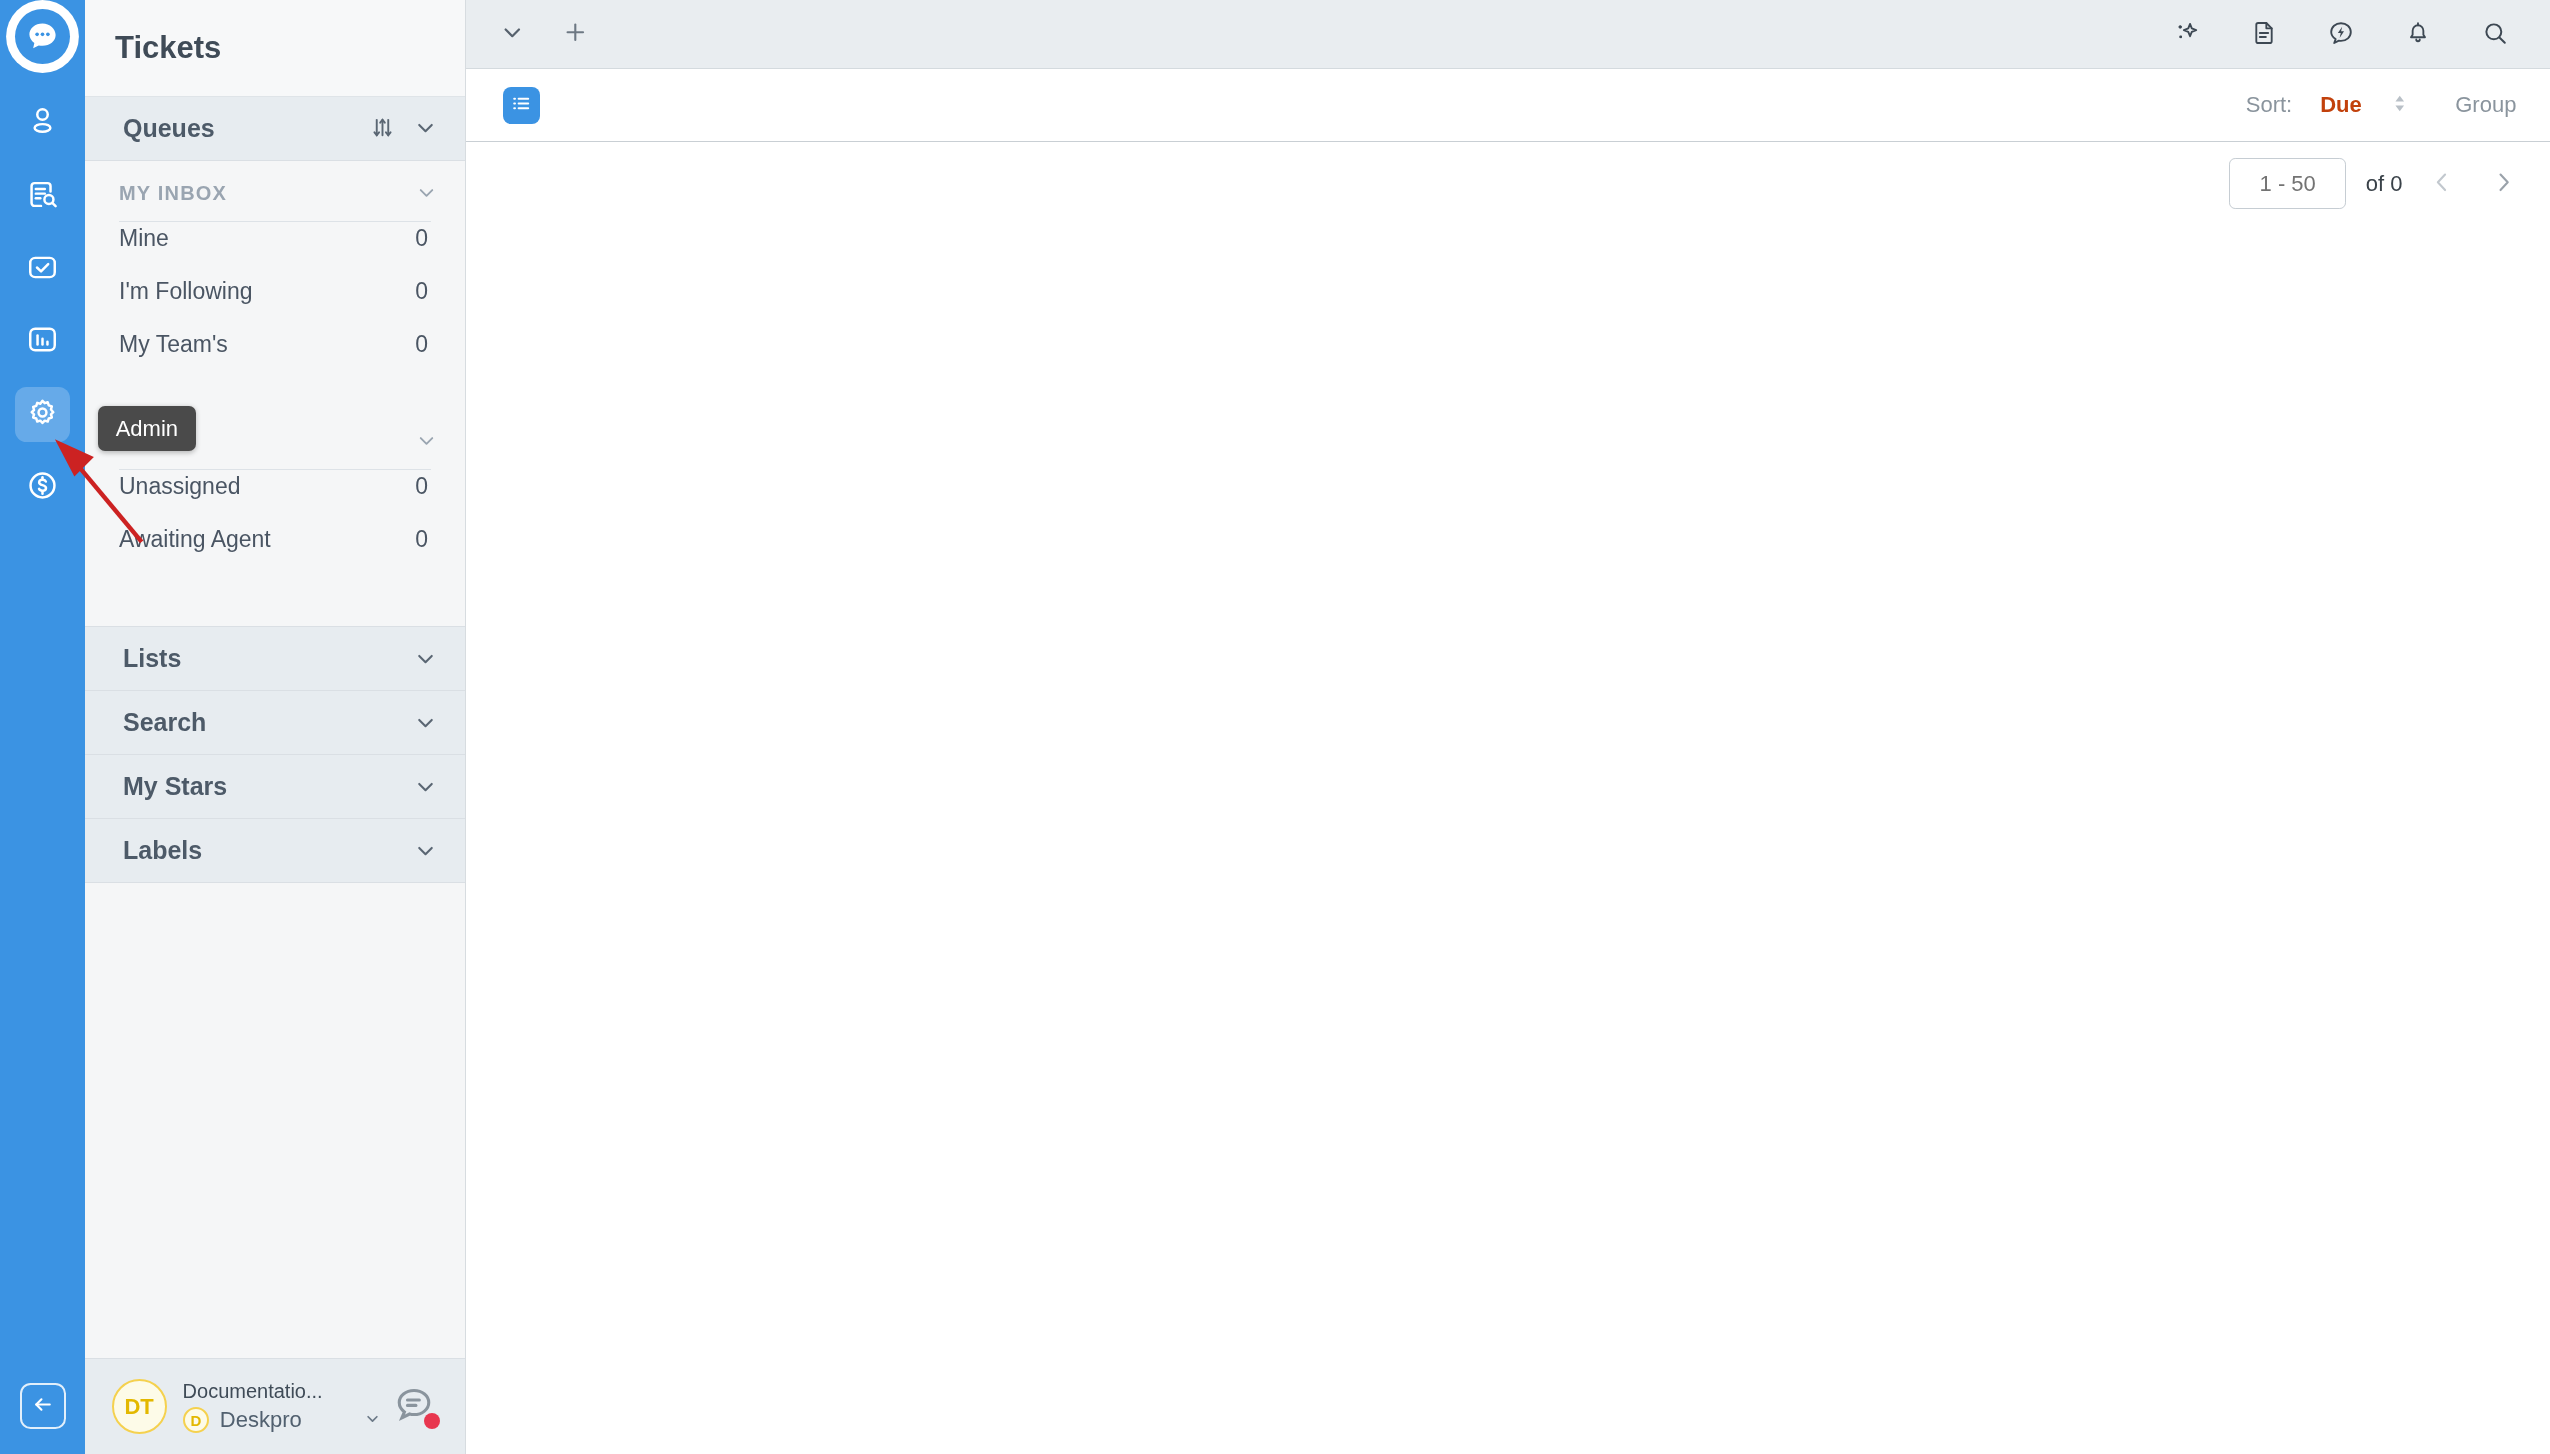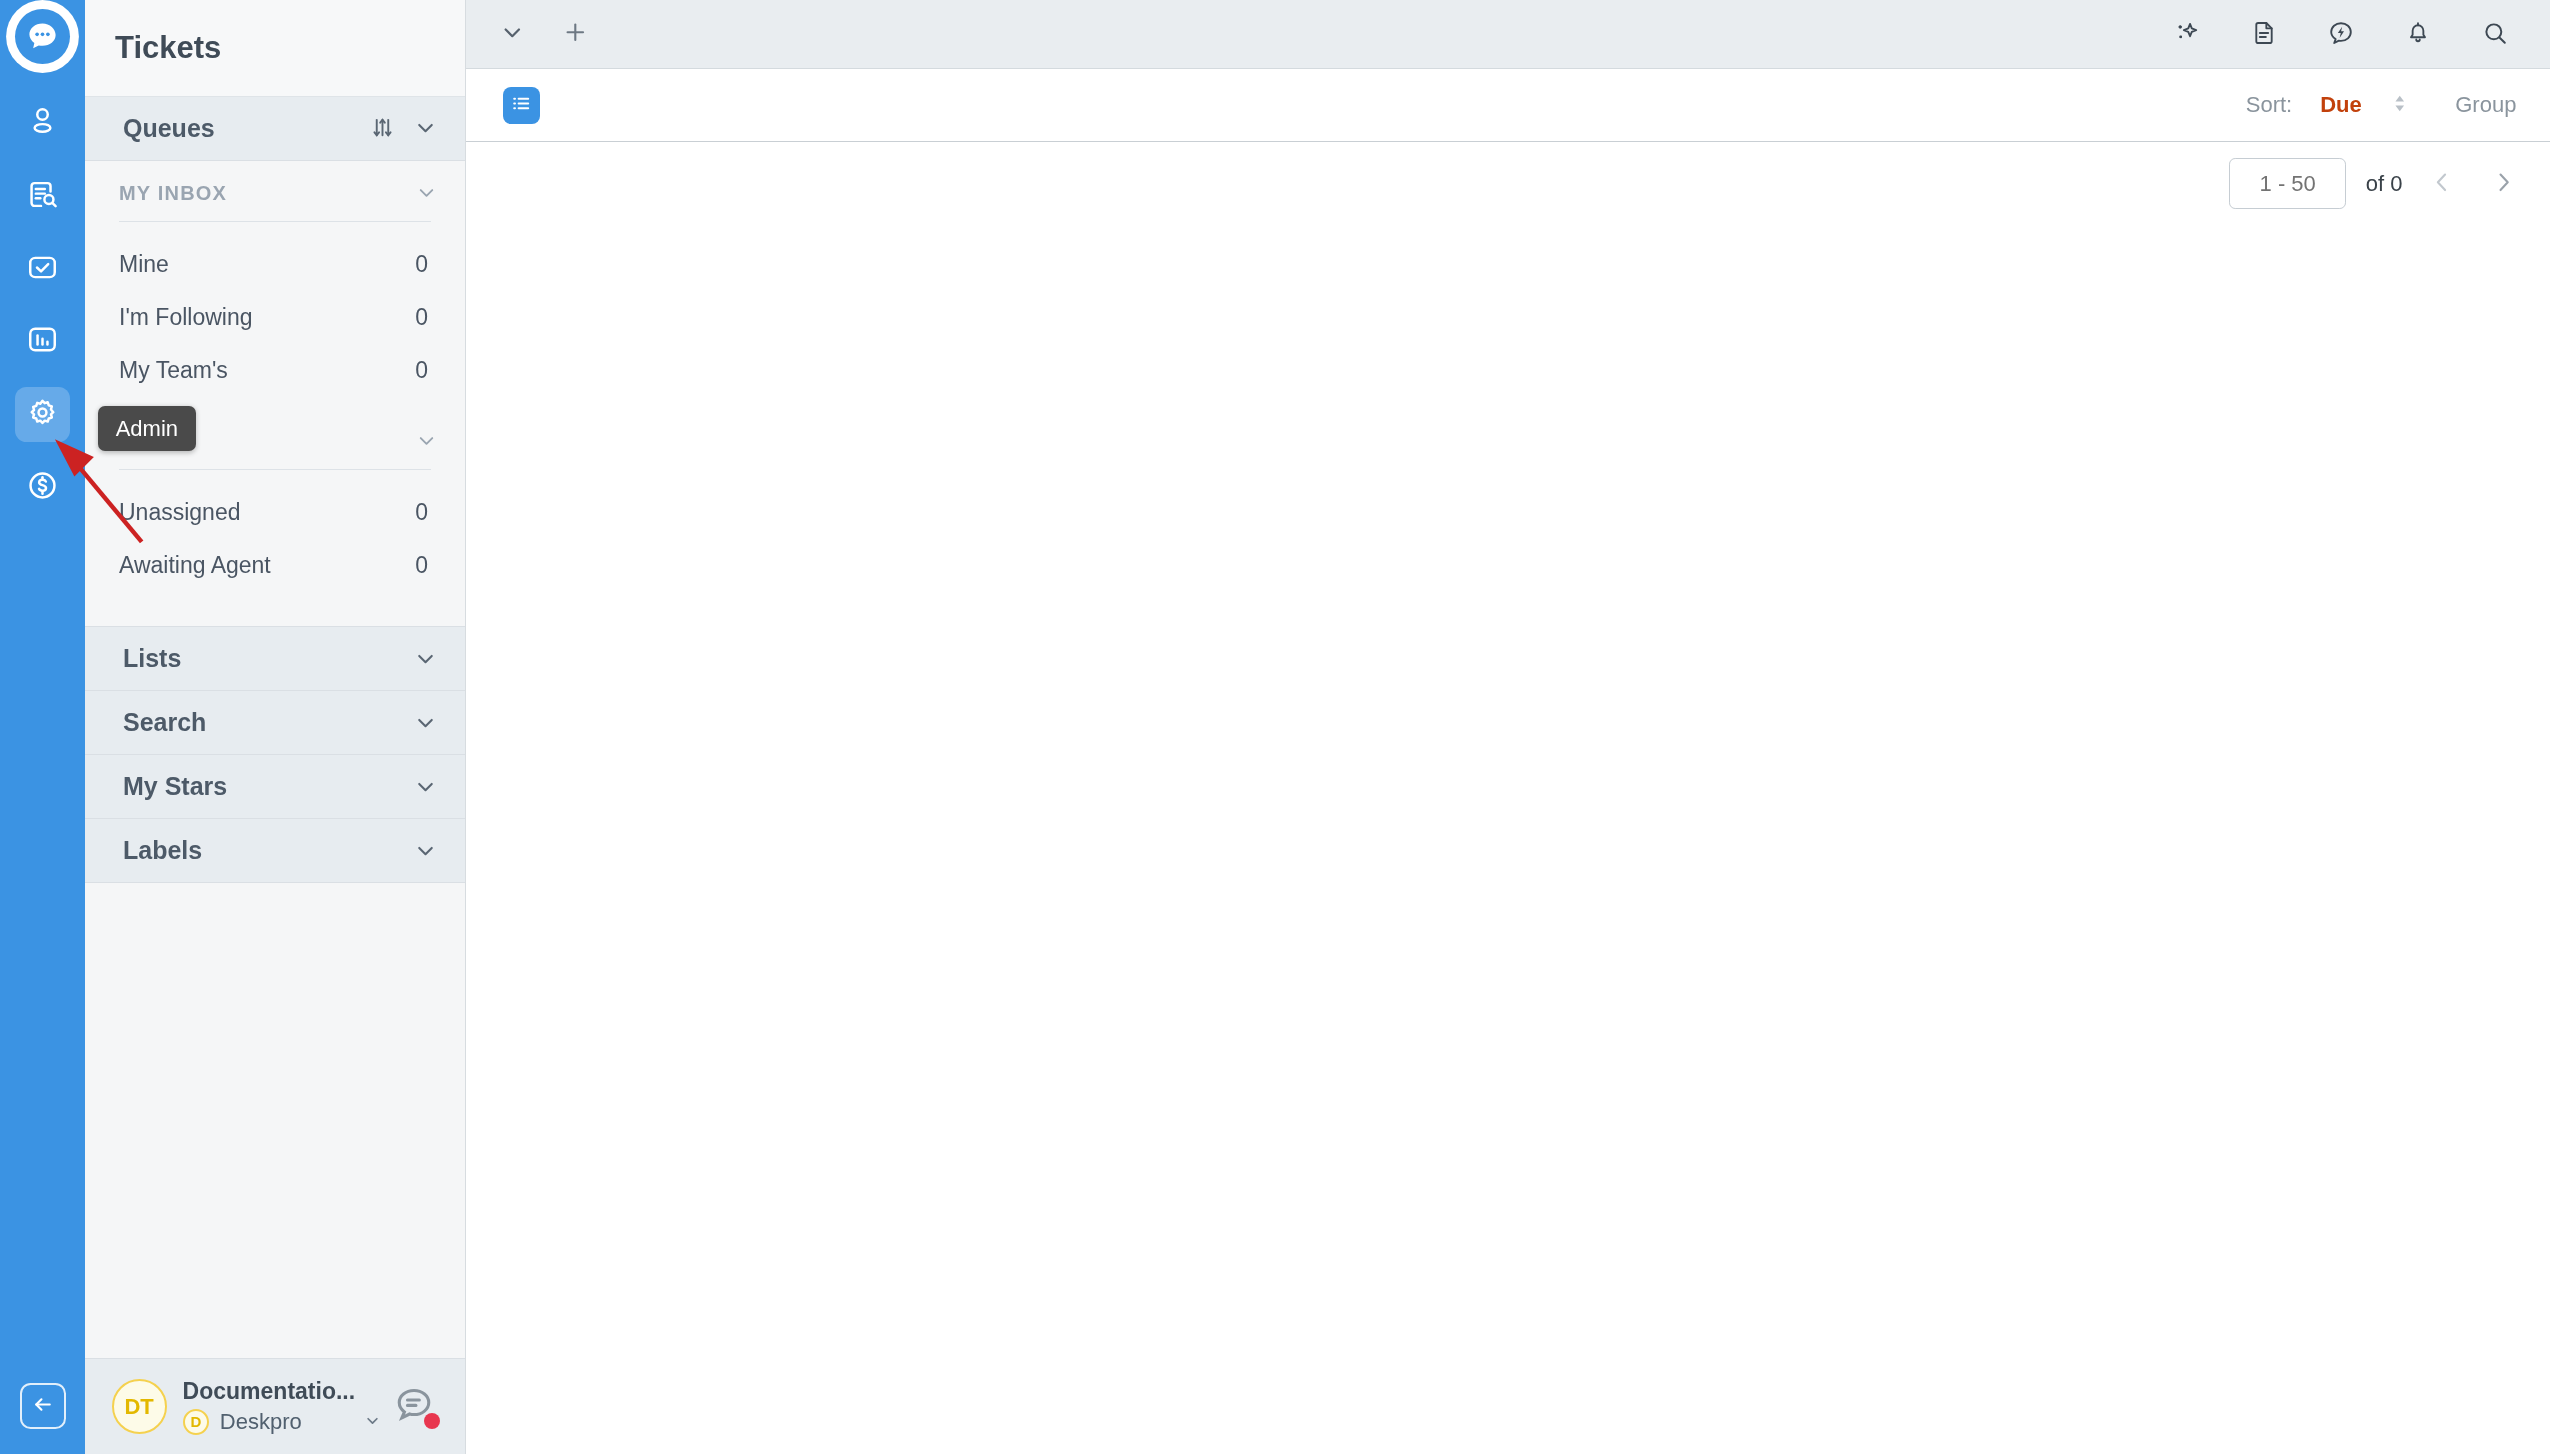--- a/index.html
+++ b/index.html
@@ -77,42 +77,42 @@
     display: flex; align-items: center; justify-content: space-between;
     padding: 19.5px 26.6px 5.3px 34px;
     cursor: pointer;
   }
   .group-head .gtitle {
     font-size: 20px; font-weight: bold; letter-spacing: 1.2px;
     color: #9aa5b1;
   }
   .group-rule { height: 0.9px; background: #dde2e7; margin: 8.9px 34px 3.5px 34px; }
   .qrow {
-    height: 53px; display: flex; align-items: flex-end; justify-content: space-between;
+    height: 53px; display: flex; align-items: flex-start; justify-content: space-between;
     padding: 0 37px 0 34px; cursor: pointer;
   }
   .qrow .qname { font-size: 23px; color: #4a5563; }
   .qrow .qcount { font-size: 23px; color: #4a5563; }
   .queues-spacer { height: 48px; background: #f5f6f7; border-bottom: 0.9px solid #dadfe4; }
   .sidebar-fill { flex: 1 1 auto; background: #f5f6f7; }
 
   .profile {
     height: 96px; border-top: 0.9px solid #dadfe4;
     background: #e7ecf0;
     display: flex; align-items: center; padding: 0 23px 0 26.6px; gap: 16px;
     cursor: pointer;
   }
   .avatar {
     width: 55px; height: 55px; border-radius: 50%;
     border: 2.7px solid #f5d14e; background: #fdfbe8;
     display: flex; align-items: center; justify-content: center;
     font-size: 22px; font-weight: bold; color: #e3b800; flex: 0 0 55px;
   }
   .pinfo { flex: 1 1 auto; min-width: 0; }
-  .pname { font-size: 23px; font-weight: bold; color: #3f4b57; line-height: 1.15; }
+  .pname { font-size: 20px; font-weight: normal; color: #3f4b57; line-height: 1.15; }
   .porg { display: flex; align-items: center; gap: 10.6px; margin-top: 4.4px; }
   .org-badge {
     width: 26.6px; height: 26.6px; border-radius: 50%;
     border: 2.2px solid #f5d14e; background: #fdfbe8;
     display: flex; align-items: center; justify-content: center;
     font-size: 15px; font-weight: bold; color: #e3b800; flex: 0 0 26.6px;
   }
   .org-name { font-size: 22px; color: #51606f; }
   .chat-dot { position: relative; flex: 0 0 auto; padding-right: 5.3px; }
   .reddot {

